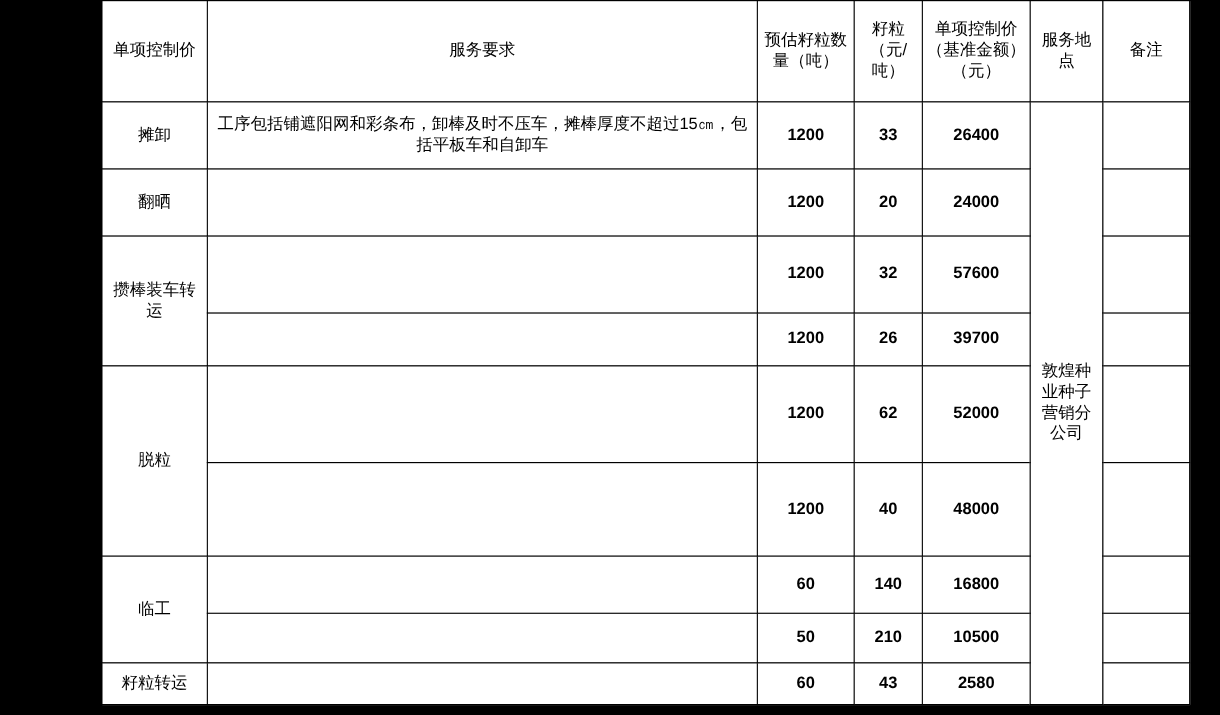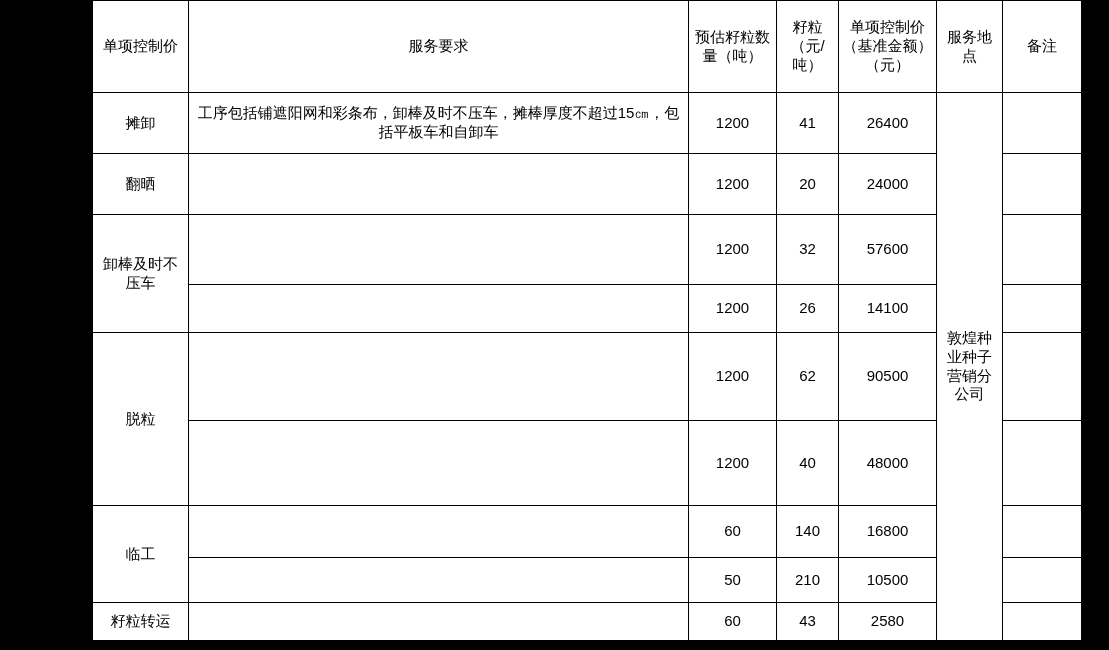--- a/index.html
+++ b/index.html
@@ -64,20 +64,21 @@
     font-size: 15.5px;
   }
   td.place {
     font-size: 15px;
     line-height: 1.3;
     padding: 2px 8px;
     margin-top: 28px;
   }
   td.num {
     font-size: 15.5px;
+    font-weight: bold;
   }
 </style>
 </head>
 <body>
 
 <div id="sheet">
 
   <table class="price-table">
     <colgroup>
       <col style="width:96px">
@@ -97,58 +98,58 @@
         <td class="hdr-narrow">籽粒（元/吨）</td>
         <td class="hdr-narrow">单项控制价（基准金额）（元）</td>
         <td class="hdr-narrow">服务地点</td>
         <td class="hdr">备注</td>
       </tr>
 
       <tr style="height:61px">
         <td class="item">摊卸</td>
         <td class="req">工序包括铺遮阳网和彩条布，卸棒及时不压车，摊棒厚度不超过15㎝，包括平板车和自卸车</td>
         <td class="num">1200</td>
-        <td class="num">41</td>
+        <td class="num">33</td>
         <td class="num">26400</td>
         <td class="place" rowspan="9">敦煌种业种子营销分公司</td>
         <td></td>
       </tr>
 
       <tr style="height:61px">
         <td class="item">翻晒</td>
         <td class="redacted"></td>
         <td class="num">1200</td>
         <td class="num">20</td>
         <td class="num">24000</td>
         <td></td>
       </tr>
 
       <tr style="height:70px">
-        <td class="item" rowspan="2">卸棒及时不压车</td>
+        <td class="item" rowspan="2">攒棒装车转运</td>
         <td class="redacted"></td>
         <td class="num">1200</td>
         <td class="num">32</td>
         <td class="num">57600</td>
         <td></td>
       </tr>
 
       <tr style="height:48px">
         <td class="redacted"></td>
         <td class="num">1200</td>
         <td class="num">26</td>
-        <td class="num">14100</td>
+        <td class="num">39700</td>
         <td></td>
       </tr>
 
       <tr style="height:88px">
         <td class="item" rowspan="2">脱粒</td>
         <td class="redacted"></td>
         <td class="num">1200</td>
         <td class="num">62</td>
-        <td class="num">90500</td>
+        <td class="num">52000</td>
         <td></td>
       </tr>
 
       <tr style="height:85px">
         <td class="redacted"></td>
         <td class="num">1200</td>
         <td class="num">40</td>
         <td class="num">48000</td>
         <td></td>
       </tr>

